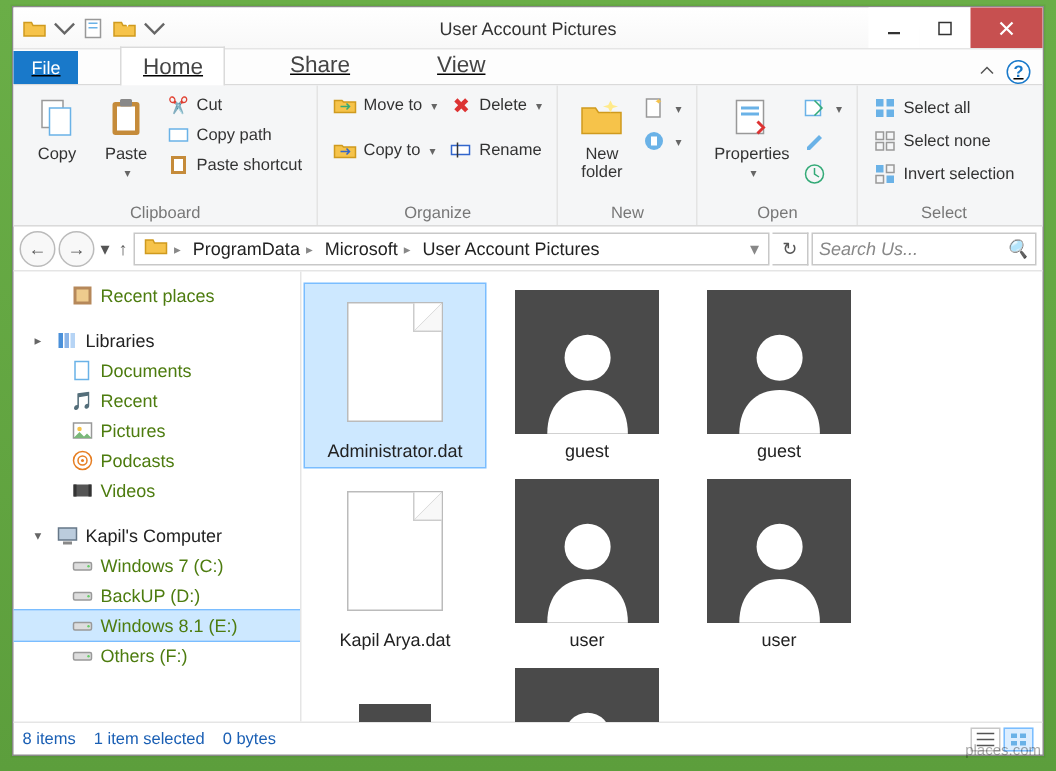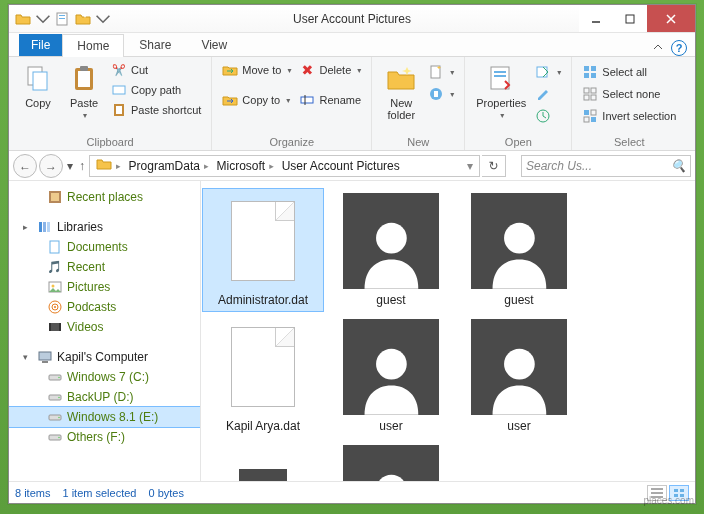--- a/index.html
+++ b/index.html
@@ -8,23 +8,23 @@
   
   .titlebar { height: 28px; background: linear-gradient(#fff,#f8f8f8); display: flex; align-items: center; position: relative; border-bottom: 1px solid #e5e5e5; }
   .qat { display:flex; align-items:center; gap:4px; padding-left:6px; }
   .qat .ico { width:16px; height:16px; display:flex; align-items:center; justify-content:center; }
   .title { position:absolute; left:50%; transform:translateX(-50%); font-size:12px; color:#333; }
   .winbtns { margin-left:auto; display:flex; height:100%; }
   .winbtn { width:34px; display:flex; align-items:center; justify-content:center; background:#fff; }
   .winbtn.close { background:#c75050; color:#fff; width:48px; }
   .winbtn svg { width:10px; height:10px; }
   
-  .tabs { height:24px; display:flex; align-items:flex-end; border-bottom:1px solid #dadada; background:#fdfdfd; padding-left:10px; }
+  .tabs { height:24px; display:flex; align-items:flex-end; border-bottom:1px solid #dadada; background:#fdfdfd; padding-left:0;text-decoration:underline; }
   .file-tab { background:#1979ca; color:#fff; padding:4px 12px; font-size:12px; }
-  .tab { padding:4px 14px; font-size:12px; color:#444; border:1px solid transparent; border-bottom:none; cursor:default; }
+  .tab { padding:4px 14px; font-size:15px; color:#444; border:1px solid transparent; border-bottom:none; cursor:default;margin-left:28px; }
   .tab.active { background:#fff; border-color:#dadada; position:relative; top:1px; }
   .ribbon-right { margin-left:auto; display:flex; gap:8px; align-items:center; padding-right:8px; color:#555; }
   .ribbon-right .help { color:#1979ca; font-weight:bold; background:#fff; border:1px solid #1979ca; width:16px; height:16px; border-radius:50%; display:flex; align-items:center; justify-content:center; font-size:11px; }
   
   .ribbon { height:94px; background:#f5f6f7; border-bottom:1px solid #dadada; display:flex; }
   .group { border-right:1px solid #e4e4e4; padding:4px 8px 2px; display:flex; flex-direction:column; justify-content:space-between; }
   .group-label { text-align:center; font-size:11px; color:#777; padding-top:1px; }
   .group-body { display:flex; align-items:flex-start; gap:4px; flex:1; }
   .bigbtn { display:flex; flex-direction:column; align-items:center; justify-content:flex-start; width:42px; font-size:11px; color:#333; padding-top:2px; gap:2px; }
   .bigbtn .ico { width:32px; height:32px; display:flex; align-items:center; justify-content:center; }
@@ -33,21 +33,21 @@
   .smallbtn .ico, .nav-item .ico, .nav-sub .ico { width:16px; height:16px; display:flex; align-items:center; justify-content:center; flex-shrink:0; }
   .drop-arrow { font-size:8px; color:#666; margin-left:2px; }
   
   .addrbar { height:30px; border-bottom:1px solid #e5e5e5; display:flex; align-items:center; padding:0 4px; gap:2px; }
   .navbtn { width:24px; height:24px; border:1px solid #bbb; border-radius:50%; display:flex; align-items:center; justify-content:center; color:#555; background:#f8f8f8; }
   .navarrow { font-size:12px; color:#555; padding:0 2px; }
   .breadcrumb { flex:1; height:22px; border:1px solid #c8c8c8; display:flex; align-items:center; padding:0 2px; background:#fff; }
   .crumb { padding:0 4px; display:flex; align-items:center; gap:4px; font-size:12px; color:#222; }
   .crumb .sep { color:#888; font-size:9px; }
   .refresh { width:24px; border:1px solid #c8c8c8; border-left:none; height:22px; display:flex; align-items:center; justify-content:center; color:#555; }
-  .searchbox { width:170px; height:22px; border:1px solid #c8c8c8; margin-left:13px; display:flex; align-items:center; padding:0 4px; color:#888; font-size:12px; font-style:italic; }
+  .searchbox { width:150px; height:22px; border:1px solid #c8c8c8; margin-left:0; display:flex; align-items:center; padding:0 4px; color:#888; font-size:12px; font-style:italic; }
   .searchbox .mag { margin-left:auto; color:#888; }
   
   .body { flex:1; display:flex; min-height:0; }
   .sidebar { width:192px; border-right:1px solid #e5e5e5; padding:6px 0; overflow:hidden; }
   .nav-item { display:flex; align-items:center; gap:4px; padding:2px 6px 2px 14px; font-size:12px; color:#222; }
   .nav-item .chev { width:10px; font-size:9px; color:#666; }
   .nav-sub { display:flex; align-items:center; gap:4px; padding:2px 6px 2px 38px; font-size:12px; color:#4d7c0f; }
   .nav-sub.selected { background:#cde8ff; outline:1px solid #7abdff; }
   .nav-spacer { height:10px; }
   .content { flex:1; overflow:auto; padding:8px 2px; }

